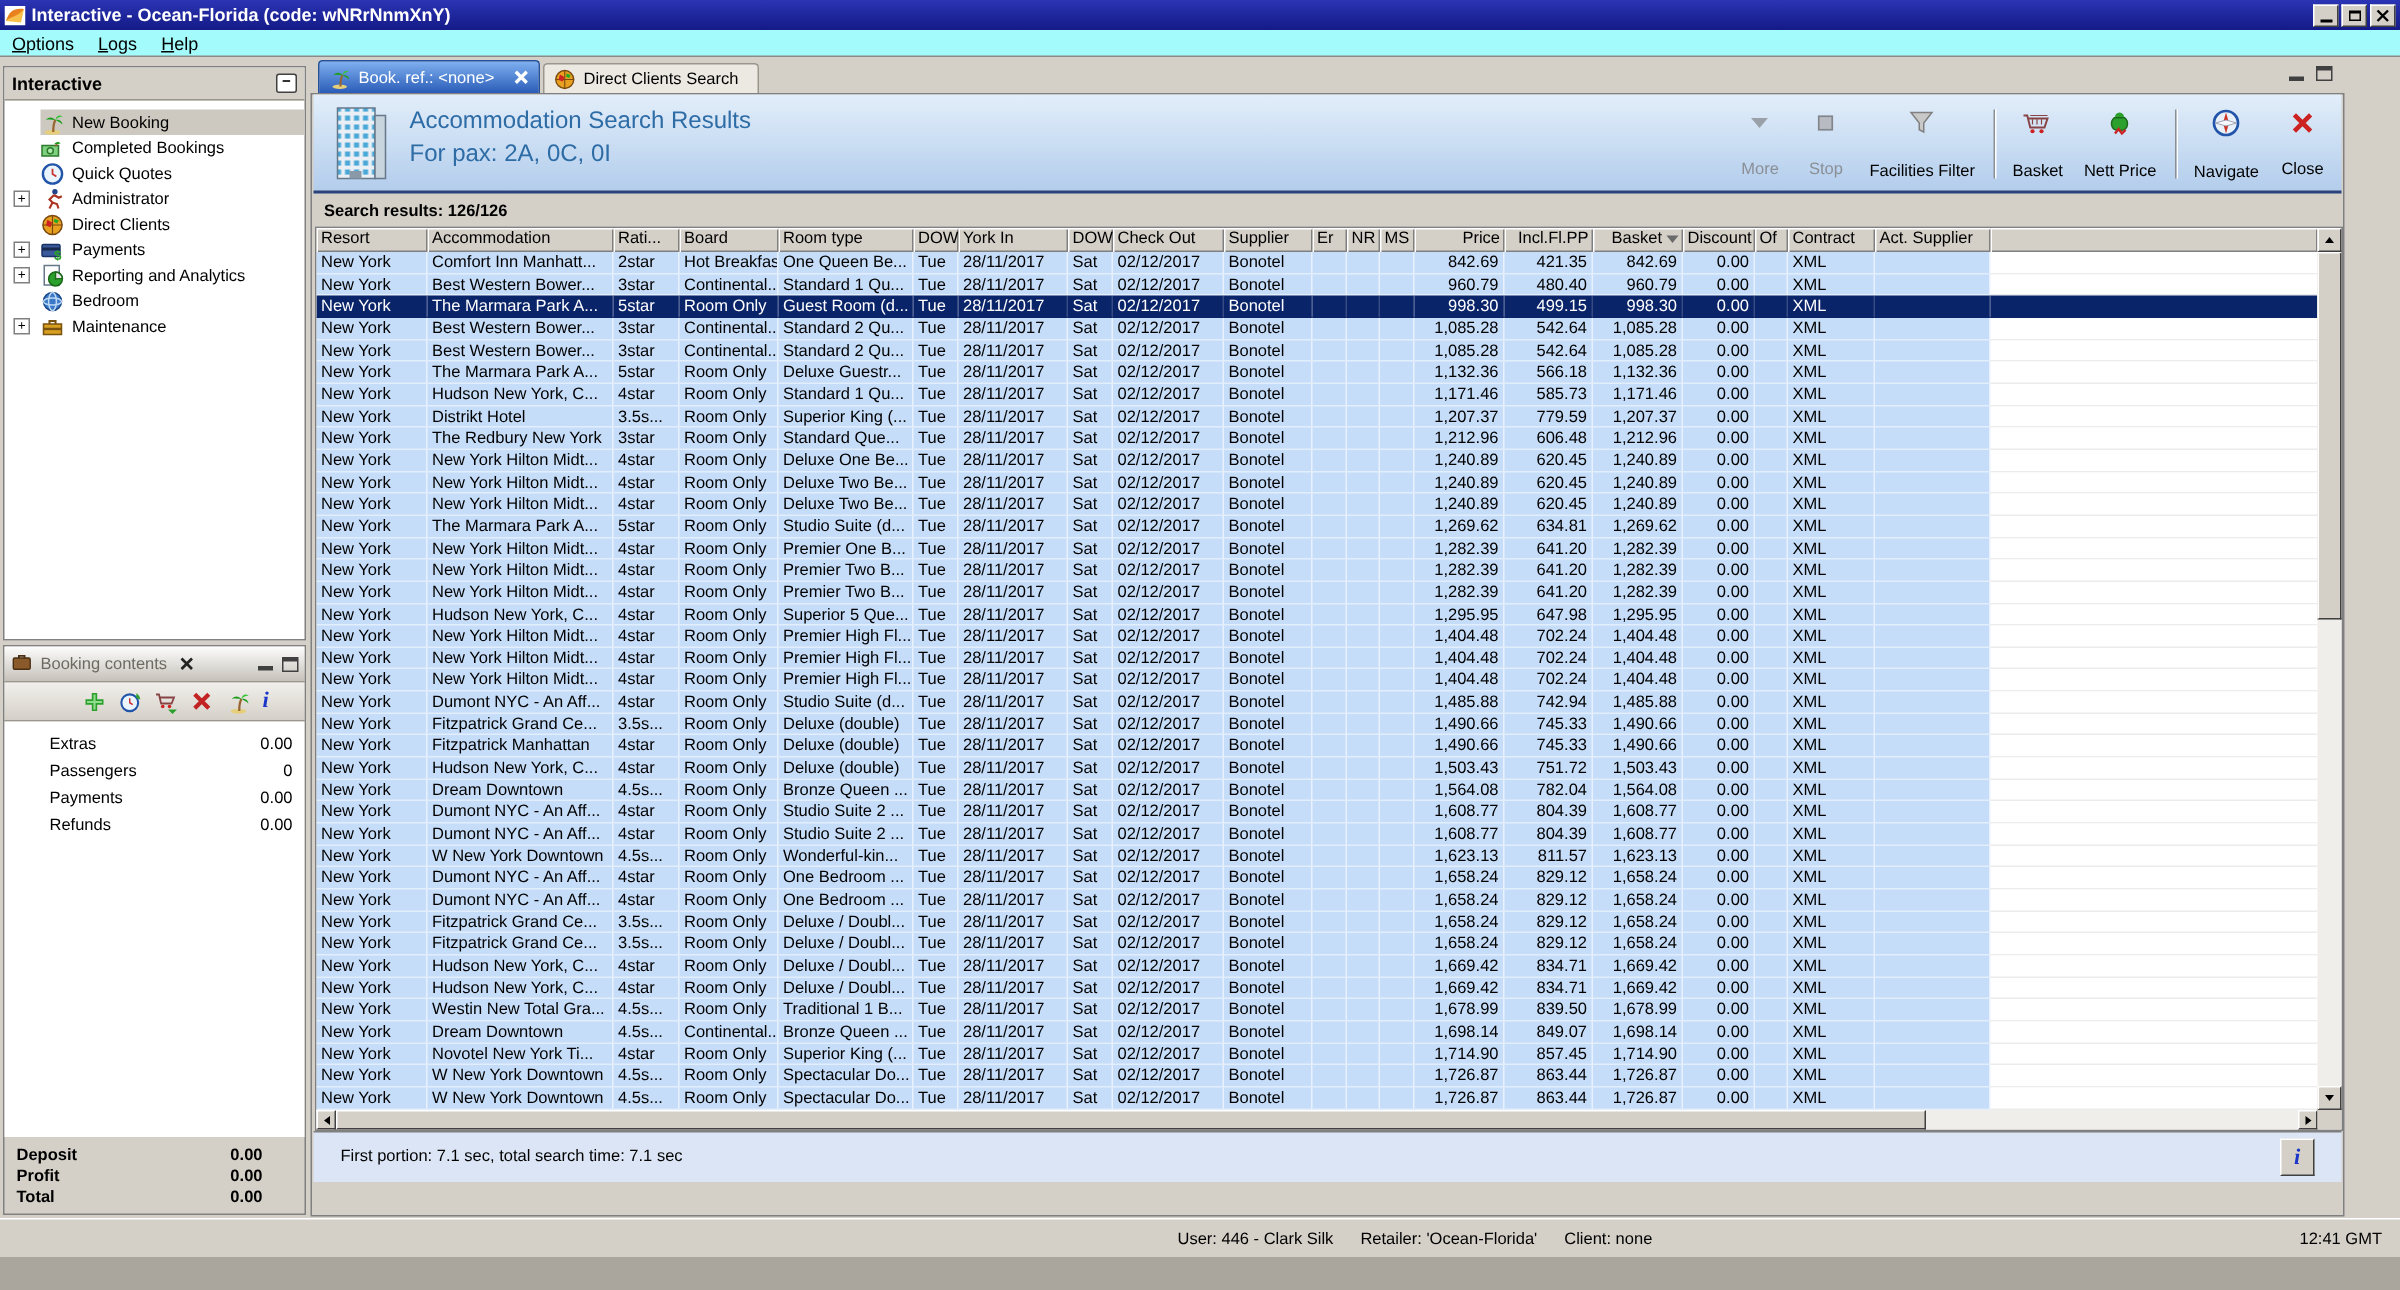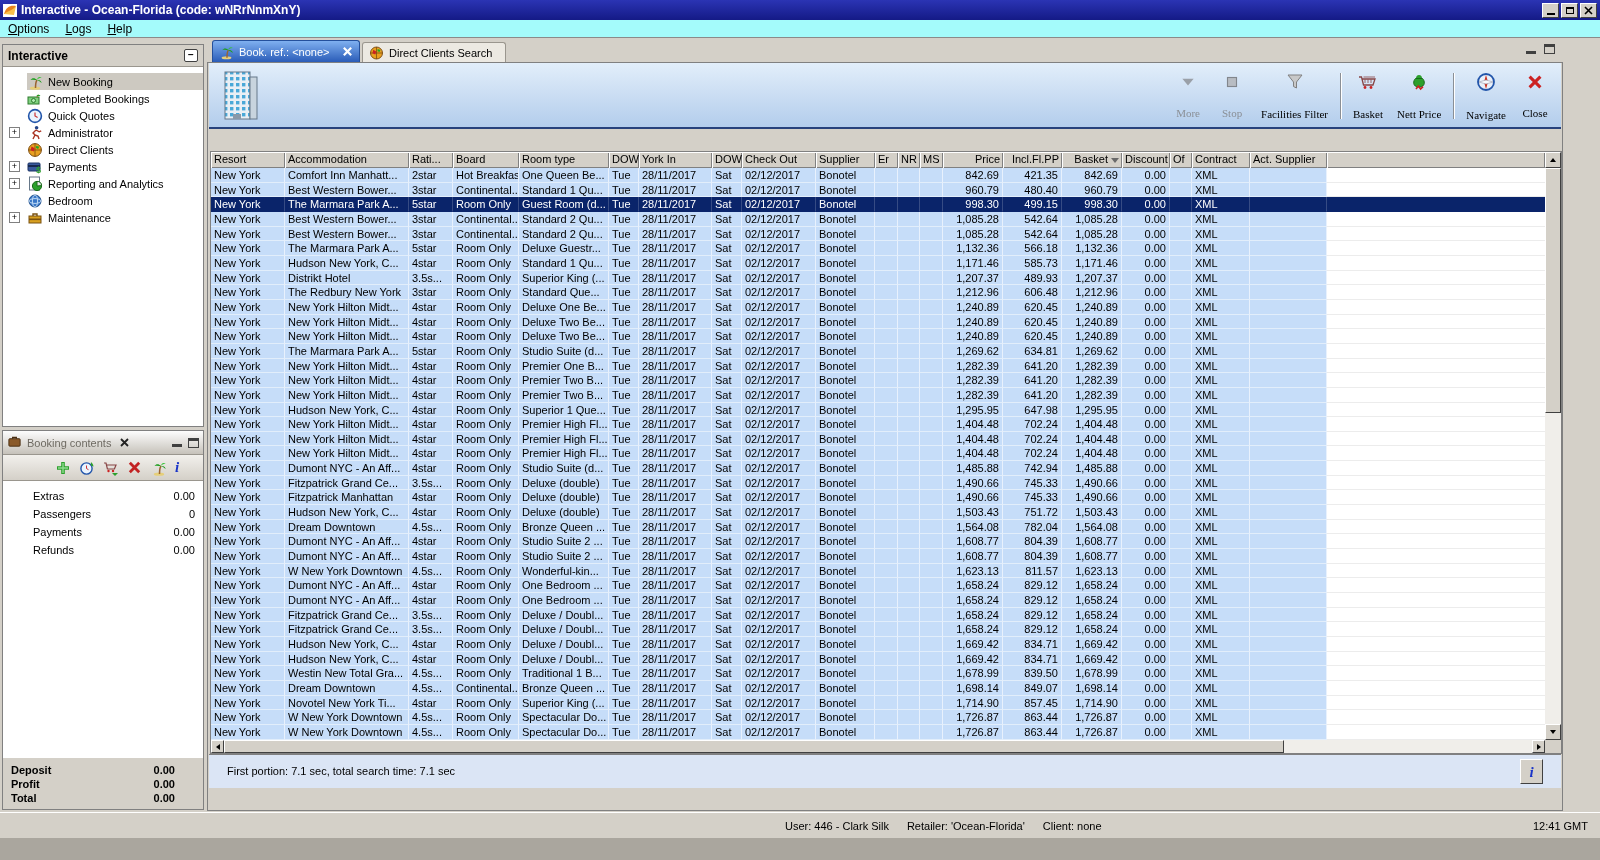--- a/index.html
+++ b/index.html
@@ -86,21 +86,21 @@
   .content { position:absolute; left:207px; top:62px; width:1356px; height:749px;
     background:#d4d0c8; border:1px solid #808080; }
   .band { position:absolute; left:1px; right:1px; top:0; height:66px;
     background:linear-gradient(180deg,#e2eefa,#b3cdec); border-bottom:2px solid #27427c; }
   .band-icon { position:absolute; left:14px; top:7px; }
   .band-titles { position:absolute; left:64px; top:7px; color:#2e6ca6;
     font-size:16px; line-height:22px; white-space:nowrap; }
   .toolbar { position:absolute; right:4px; top:4px; height:58px;
     display:flex; align-items:center; }
   .tool-btn { min-width:44px; padding:0 7px; height:54px; display:flex;
-    flex-direction:column; align-items:center; justify-content:center; gap:16px;font-family:Liberation Serif, serif; }
+    flex-direction:column; align-items:center; justify-content:center; gap:16px; }
   .tool-btn.disabled { color:#8a8f96; }
   .tool-sep { width:1px; height:46px; background:#8a8f96; box-shadow:1px 0 0 #fff; margin:0 5px; }
   .results-bar { position:absolute; left:1px; right:1px; top:68px; height:20px;
     background:#d4d0c8; font-weight:bold; line-height:20px; padding-left:7px; }
 
   
   .table-wrap { position:absolute; left:2px; top:88px; width:1352px; height:603px;
     border:1px solid #808080; background:#fff; }
   .thead { position:absolute; left:0; top:0; right:16px; height:16px; display:flex;
     background:#d4d0c8; overflow:hidden; }
@@ -459,20 +459,24 @@
               <pattern id="winpat" width="6" height="6" patternUnits="userSpaceOnUse">
                 <rect width="6" height="6" fill="#e9eff5"></rect>
                 <rect x="1" y="1" width="3.4" height="3.4" fill="#49a8d8"></rect>
               </pattern>
             </defs>
             <rect x="2" y="2" width="25" height="47" fill="url(#winpat)" stroke="#66788a"></rect>
             <rect x="27" y="7" width="7" height="42" fill="#c8d4de" stroke="#66788a"></rect>
             <rect x="10" y="44" width="8" height="5" fill="#8a99a8"></rect>
           </svg>
         </span></span>
+    <div class="band-titles">
+      <div>Accommodation Search Results</div>
+      <div>For pax: 2A, 0C, 0I</div>
+    </div>
     <div class="toolbar" id="toolbar">
         <span class="tool-btn disabled">
           <span style="display: inline-flex;">
             <svg width="18" height="18" viewBox="0 0 16 16">
               <path d="M3 5h10L8 11z" fill="#9aa0a8"></path>
             </svg>
           </span>
           <span>More</span>
         </span>
         <span class="tool-btn disabled">
@@ -526,20 +530,23 @@
         </span>
         <span class="tool-btn">
           <span style="display: inline-flex;">
             <svg width="18" height="18" viewBox="0 0 20 20">
               <path d="M4 4l12 12M16 4L4 16" stroke="#cc2222" stroke-width="3.4"></path>
             </svg>
           </span>
           <span>Close</span>
         </span>
       </div>
+  </div>
+  <div class="results-bar">
+    <span>Search results: 126/126</span>
   </div>
 
   <div class="table-wrap">
     <div class="thead" id="thead">
         <span class="hcell" style="width: 74px;">Resort</span>
         <span class="hcell" style="width: 124px;">Accommodation</span>
         <span class="hcell" style="width: 44px;">Rati...</span>
         <span class="hcell" style="width: 66px;">Board</span>
         <span class="hcell" style="width: 90px;">Room type</span>
         <span class="hcell" style="width: 30px;">DOW</span>
@@ -729,21 +736,21 @@
           <span class="tcell" style="width: 90px;">Superior King (...</span>
           <span class="tcell" style="width: 30px;">Tue</span>
           <span class="tcell" style="width: 73px;">28/11/2017</span>
           <span class="tcell" style="width: 30px;">Sat</span>
           <span class="tcell" style="width: 74px;">02/12/2017</span>
           <span class="tcell" style="width: 59px;">Bonotel</span>
           <span class="tcell" style="width: 23px;"></span>
           <span class="tcell" style="width: 22px;"></span>
           <span class="tcell" style="width: 23px;"></span>
           <span class="tcell right" style="width: 60px;">1,207.37</span>
-          <span class="tcell right" style="width: 59px;">489.93</span>
+          <span class="tcell right" style="width: 59px;">779.59</span>
           <span class="tcell right" style="width: 60px;">1,207.37</span>
           <span class="tcell right" style="width: 48px;">0.00</span>
           <span class="tcell" style="width: 22px;"></span>
           <span class="tcell" style="width: 58px;">XML</span>
           <span class="tcell" style="width: 77px;"></span>
           <span class="fillc"></span>
         </div>
         <div class="trow">
           <span class="tcell" style="width: 74px;">New York</span>
           <span class="tcell" style="width: 124px;">The Redbury New York</span>
@@ -926,21 +933,21 @@
           <span class="tcell" style="width: 22px;"></span>
           <span class="tcell" style="width: 58px;">XML</span>
           <span class="tcell" style="width: 77px;"></span>
           <span class="fillc"></span>
         </div>
         <div class="trow">
           <span class="tcell" style="width: 74px;">New York</span>
           <span class="tcell" style="width: 124px;">Hudson New York, C...</span>
           <span class="tcell" style="width: 44px;">4star</span>
           <span class="tcell" style="width: 66px;">Room Only</span>
-          <span class="tcell" style="width: 90px;">Superior 1 Que...</span>
+          <span class="tcell" style="width: 90px;">Superior 5 Que...</span>
           <span class="tcell" style="width: 30px;">Tue</span>
           <span class="tcell" style="width: 73px;">28/11/2017</span>
           <span class="tcell" style="width: 30px;">Sat</span>
           <span class="tcell" style="width: 74px;">02/12/2017</span>
           <span class="tcell" style="width: 59px;">Bonotel</span>
           <span class="tcell" style="width: 23px;"></span>
           <span class="tcell" style="width: 22px;"></span>
           <span class="tcell" style="width: 23px;"></span>
           <span class="tcell right" style="width: 60px;">1,295.95</span>
           <span class="tcell right" style="width: 59px;">647.98</span>

